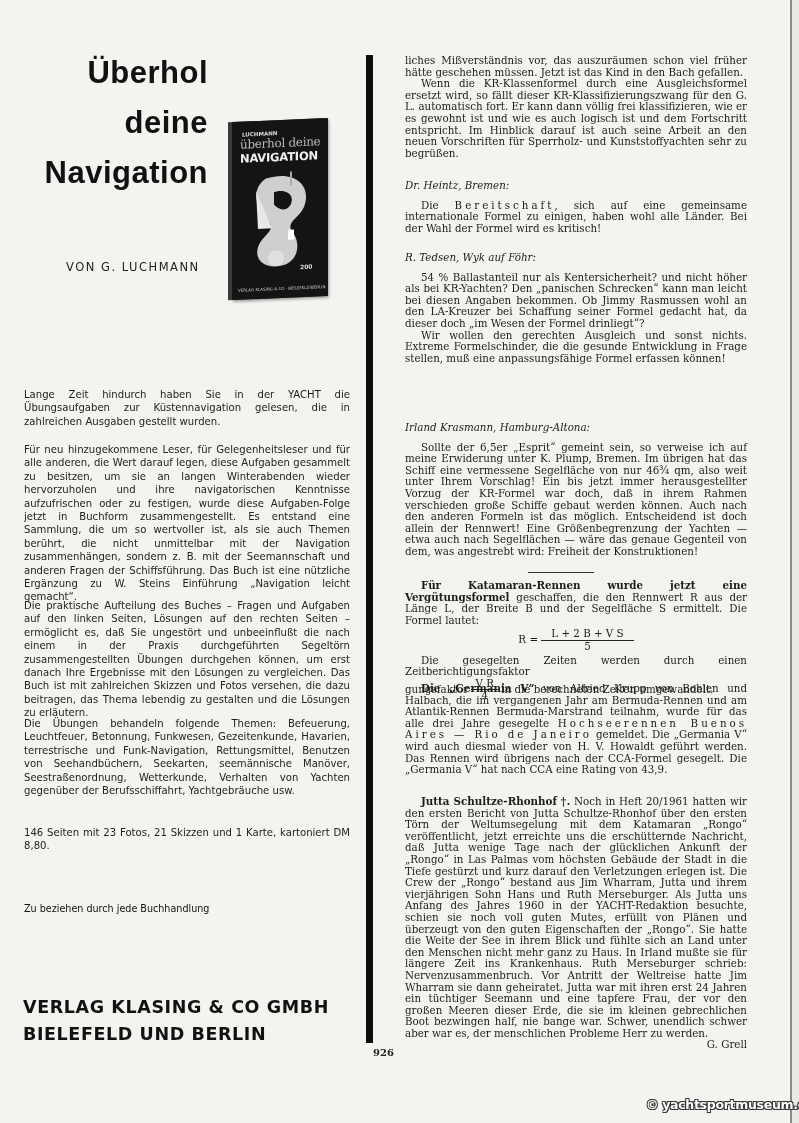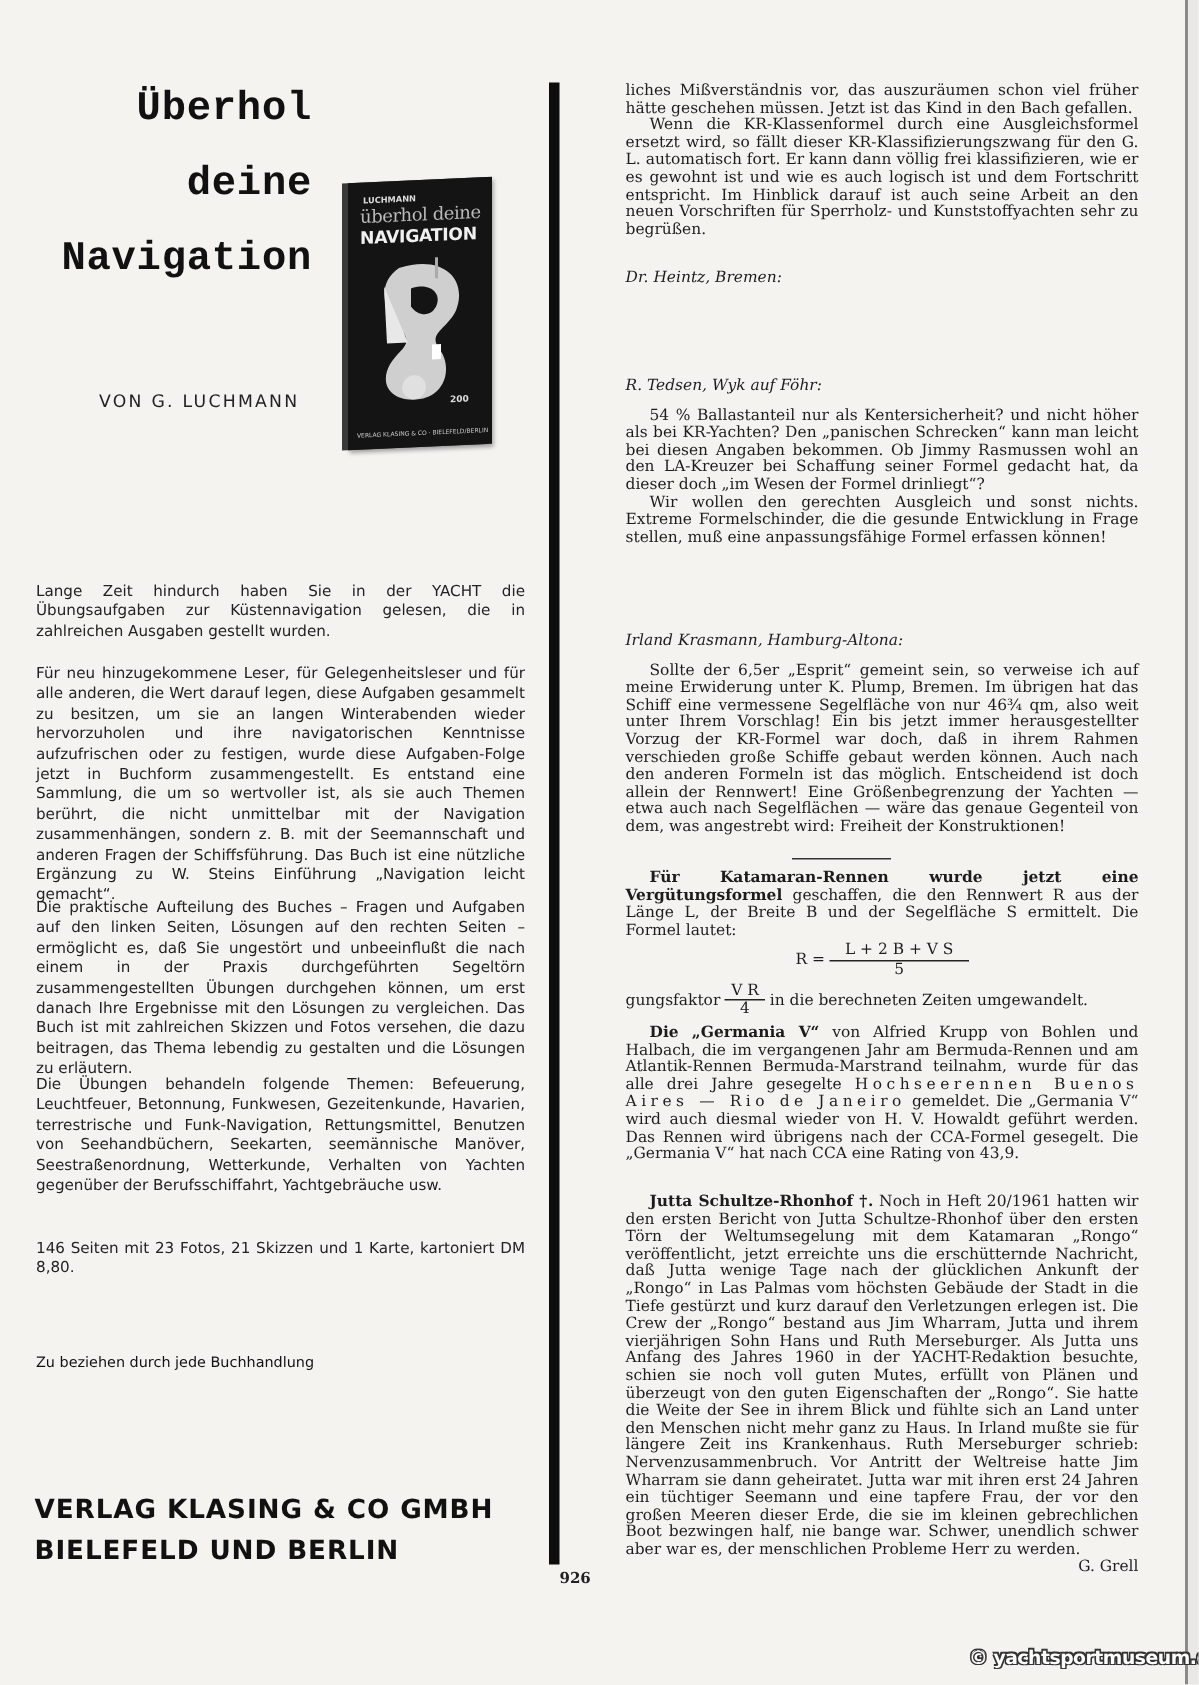--- a/index.html
+++ b/index.html
@@ -14,22 +14,22 @@
       background: #8a8a8a;
     }
     .page-edge-shade {
       position: absolute; left: 792px; top: 0; width: 7px; height: 1123px;
       background: #e9e8e5;
     }
     
     .ad-title {
       position: absolute; left: 20px; top: 48px; width: 188px;
       text-align: right;
-      font-family: Liberation Mono, monospace; font-weight: bold;
-      font-size: 27px; line-height: 50px; letter-spacing: 0.5px;
+      font-family: Liberation Sans, sans-serif; font-weight: bold;
+      font-size: 31px; line-height: 50px; letter-spacing: 0.5px;
       color: #111;
     }
     .ad-title div { white-space: nowrap; }
     .ad-author {
       position: absolute; left: 66px; top: 260px;
       font-family: "DejaVu Sans", sans-serif; font-size: 11.5px;
       letter-spacing: 1.5px; color: #222;
     }
     .book {
       position: absolute; left: 232px; top: 120px; width: 96px; height: 178px;
@@ -63,21 +63,21 @@
     .ad-publisher {
       position: absolute; left: 23px; top: 994px;
       font-family: "DejaVu Sans", sans-serif; font-weight: bold; font-size: 17.5px;
       line-height: 27px; letter-spacing: 0.6px; color: #111; white-space: nowrap;
     }
     .black-bar {
       position: absolute; left: 366px; top: 55px; width: 7px; height: 988px; background: #0d0d0d;
     }
     
     .col {
-      position: absolute; left: 417px; width: 342px;
+      position: absolute; left: 405px; width: 342px;
       font-family: "DejaVu Serif", "Liberation Serif", serif;
       font-size: 10.3px; line-height: 11.6px; color: #1c1c1c;
       text-align: justify;
     }
     .col p { margin: 0; }
     .ind { text-indent: 16px; }
     .byline { font-style: italic; }
     .spaced { letter-spacing: 3px; }
     .b { font-weight: bold; }
     .sep {
@@ -145,20 +145,21 @@
 <div class="black-bar"></div>
 
 <article>
   <div class="col" style="top:55px;">
     <p>liches Mißverständnis vor, das auszuräumen schon viel früher hätte geschehen müssen. Jetzt ist das Kind in den Bach gefallen.</p>
     <p class="ind">Wenn die KR-Klassenformel durch eine Ausgleichsformel ersetzt wird, so fällt dieser KR-Klassifizierungszwang für den G. L. automatisch fort. Er kann dann völlig frei klassifizieren, wie er es gewohnt ist und wie es auch logisch ist und dem Fortschritt entspricht. Im Hinblick darauf ist auch seine Arbeit an den neuen Vorschriften für Sperrholz- und Kunststoffyachten sehr zu begrüßen.</p>
   </div>
 
   <div class="col" style="top:180px;">
     <p class="byline">Dr. Heintz, Bremen:</p>
+    <p class="ind" style="margin-top:8px"><span>Die </span><span class="spaced">Bereitschaft</span><span>, sich auf eine gemeinsame internationale Formel zu einigen, haben wohl alle Länder. Bei der Wahl der Formel wird es kritisch!</span></p>
   </div>
 
   <div class="col" style="top:252px;">
     <p class="byline">R. Tedsen, Wyk auf Föhr:</p>
     <p class="ind" style="margin-top:8px">54 % Ballastanteil nur als Kentersicherheit? und nicht höher als bei KR-Yachten? Den „panischen Schrecken“ kann man leicht bei diesen Angaben bekommen. Ob Jimmy Rasmussen wohl an den LA-Kreuzer bei Schaffung seiner Formel gedacht hat, da dieser doch „im Wesen der Formel drinliegt“?</p>
     <p class="ind">Wir wollen den gerechten Ausgleich und sonst nichts. Extreme Formelschinder, die die gesunde Entwicklung in Frage stellen, muß eine anpassungsfähige Formel erfassen können!</p>
   </div>
 
   <div class="col" style="top:422px;">
     <p class="byline">Irland Krasmann, Hamburg-Altona:</p>
@@ -169,20 +170,21 @@
 
   <div class="col" style="top:580px;">
     <p class="ind"><span class="b">Für Katamaran-Rennen wurde jetzt eine Vergütungsformel</span><span> geschaffen, die den Rennwert R aus der Länge L, der Breite B und der Segelfläche S ermittelt. Die Formel lautet:</span></p>
     <div style="text-align:center; margin:2px 0 2px 0;">
       <span>R =</span>
       <span class="frac">
         <div class="num" style="padding:0 10px;">L + 2 B + V S</div>
         <div>5</div>
       </span>
     </div>
+    <p class="ind">Die gesegelten Zeiten werden durch einen Zeitberichtigungsfaktor</p>
     <p style="text-align:left">gungsfaktor <span class="frac"><span class="num" style="display:block">V R</span><span style="display:block">4</span></span> <span>in die berechneten Zeiten umgewandelt.</span></p>
   </div>
 
   <div class="col" style="top:683px;">
     <p class="ind"><span class="b">Die „Germania V“</span><span> von Alfried Krupp von Bohlen und Halbach, die im vergangenen Jahr am Bermuda-Rennen und am Atlantik-Rennen Bermuda-Marstrand teilnahm, wurde für das alle drei Jahre gesegelte </span><span class="spaced">Hochseerennen Buenos Aires — Rio de Janeiro</span><span> gemeldet. Die „Germania V“ wird auch diesmal wieder von H. V. Howaldt geführt werden. Das Rennen wird übrigens nach der CCA-Formel gesegelt. Die „Germania V“ hat nach CCA eine Rating von 43,9.</span></p>
   </div>
 
   <div class="col" style="top:796px;">
     <p class="ind"><span class="b">Jutta Schultze-Rhonhof †.</span><span> Noch in Heft 20/1961 hatten wir den ersten Bericht von Jutta Schultze-Rhonhof über den ersten Törn der Weltumsegelung mit dem Katamaran „Rongo“ veröffentlicht, jetzt erreichte uns die erschütternde Nachricht, daß Jutta wenige Tage nach der glücklichen Ankunft der „Rongo“ in Las Palmas vom höchsten Gebäude der Stadt in die Tiefe gestürzt und kurz darauf den Verletzungen erlegen ist. Die Crew der „Rongo“ bestand aus Jim Wharram, Jutta und ihrem vierjährigen Sohn Hans und Ruth Merseburger. Als Jutta uns Anfang des Jahres 1960 in der YACHT-Redaktion besuchte, schien sie noch voll guten Mutes, erfüllt von Plänen und überzeugt von den guten Eigenschaften der „Rongo“. Sie hatte die Weite der See in ihrem Blick und fühlte sich an Land unter den Menschen nicht mehr ganz zu Haus. In Irland mußte sie für längere Zeit ins Krankenhaus. Ruth Merseburger schrieb: Nervenzusammenbruch. Vor Antritt der Weltreise hatte Jim Wharram sie dann geheiratet. Jutta war mit ihren erst 24 Jahren ein tüchtiger Seemann und eine tapfere Frau, der vor den großen Meeren dieser Erde, die sie im kleinen gebrechlichen Boot bezwingen half, nie bange war. Schwer, unendlich schwer aber war es, der menschlichen Probleme Herr zu werden.</span><span style="float:right">G. Grell</span></p>
   </div>

